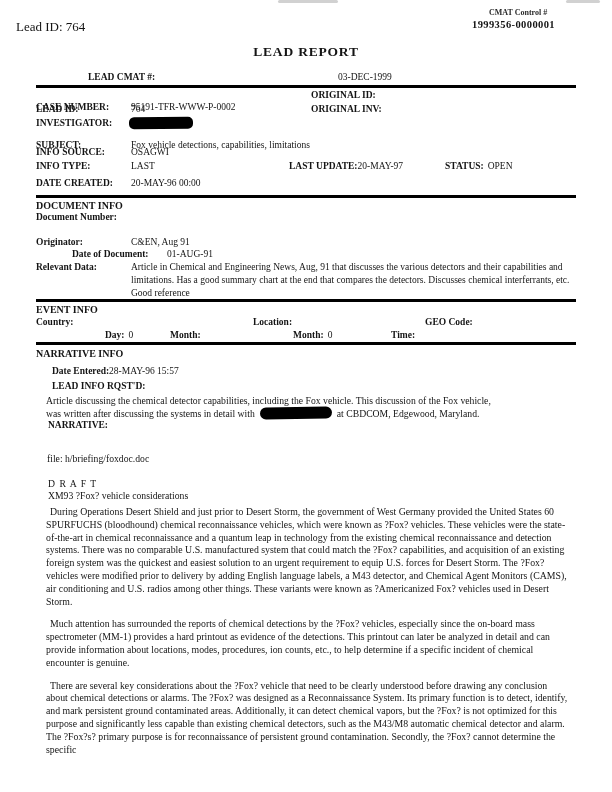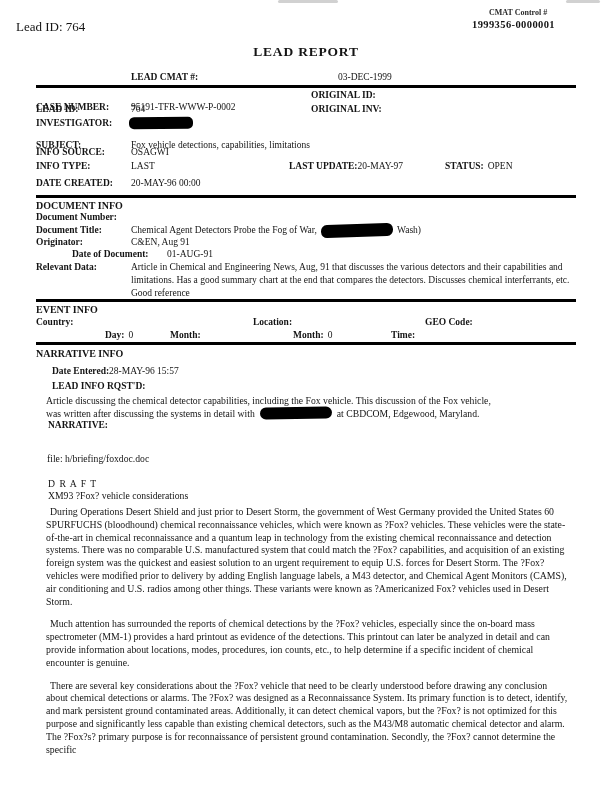--- a/index.html
+++ b/index.html
@@ -27,21 +27,21 @@
 
   <span class="smudge" style="left:278px;top:0;width:60px;height:3px;"></span>
   <span class="smudge" style="left:566px;top:0;width:34px;height:3px;"></span>
 
   <div class="abs" style="left:16px;top:19px;font-size:13px;">Lead ID: 764</div>
   <div class="abs b" style="left:489px;top:8px;font-size:8px;color:#2b2b2b;">CMAT Control #</div>
   <div class="abs b" style="left:472px;top:19px;font-size:10.5px;letter-spacing:.4px;">1999356-0000001</div>
 
   <div class="abs b" style="left:0;top:44px;width:612px;text-align:center;font-size:13.5px;letter-spacing:.8px;">LEAD REPORT</div>
 
-  <div class="abs b fs" style="left:88px;top:72px;margin-left:43px;">LEAD CMAT #:</div>
+  <div class="abs b fs" style="left:88px;top:72px;">LEAD CMAT #:</div>
   <div class="abs fs" style="left:338px;top:72px;">03-DEC-1999</div>
 
   <div class="rule" style="top:85px;height:3px;"></div>
 
   <div class="row" style="top:102px;">
     <span class="lbl">CASE NUMBER:</span>
     <span>95191-TFR-WWW-P-0002</span>
   </div>
   <div class="abs b fs" style="left:311px;top:90px;">ORIGINAL ID:</div>
 
@@ -86,28 +86,20 @@
 
   <div class="rule" style="top:195px;height:3px;"></div>
 
   <div class="abs b" style="left:36px;top:200px;font-size:10px;">DOCUMENT INFO</div>
 
   <div class="row" style="top:212px;">
     <span class="lbl" style="width:110px;">Document Number:</span>
     <span></span>
   </div>
 
-  <div class="row" style="top:224px;">
-    <span class="lbl">Document Title:</span>
-    <span class="nowrap" style="display:flex;align-items:center;gap:4px;">
-      <span>Chemical Agent Detectors Probe the Fog of War,</span>
-      <span class="redact" style="width:72px;height:13px;transform:rotate(-2deg);border-radius:6px;"></span>
-      <span>Wash)</span>
-    </span>
-  </div>
 
   <div class="row" style="top:237px;">
     <span class="lbl">Originator:</span>
     <span>C&amp;EN, Aug 91</span>
   </div>
 
   <div class="row" style="top:249px;margin-left:36px;">
     <span class="lbl" style="width:110px;">Date of Document:</span>
     <span style="margin-left:-15px;">01-AUG-91</span>
   </div>

